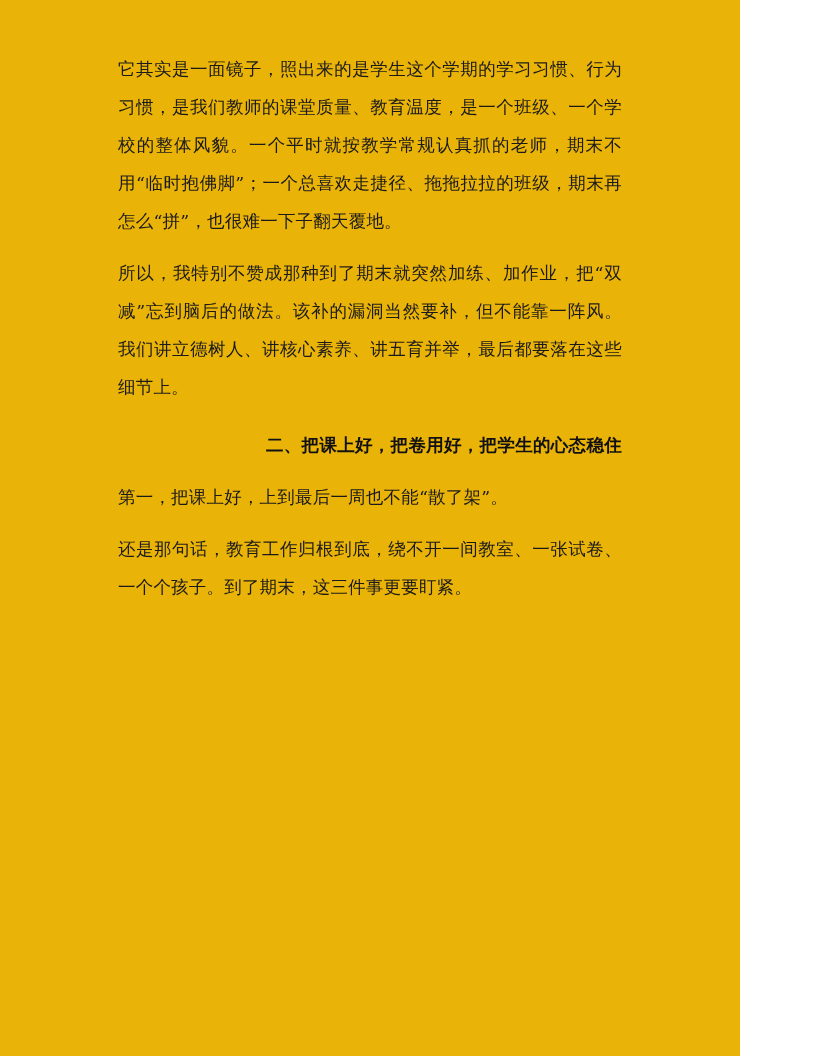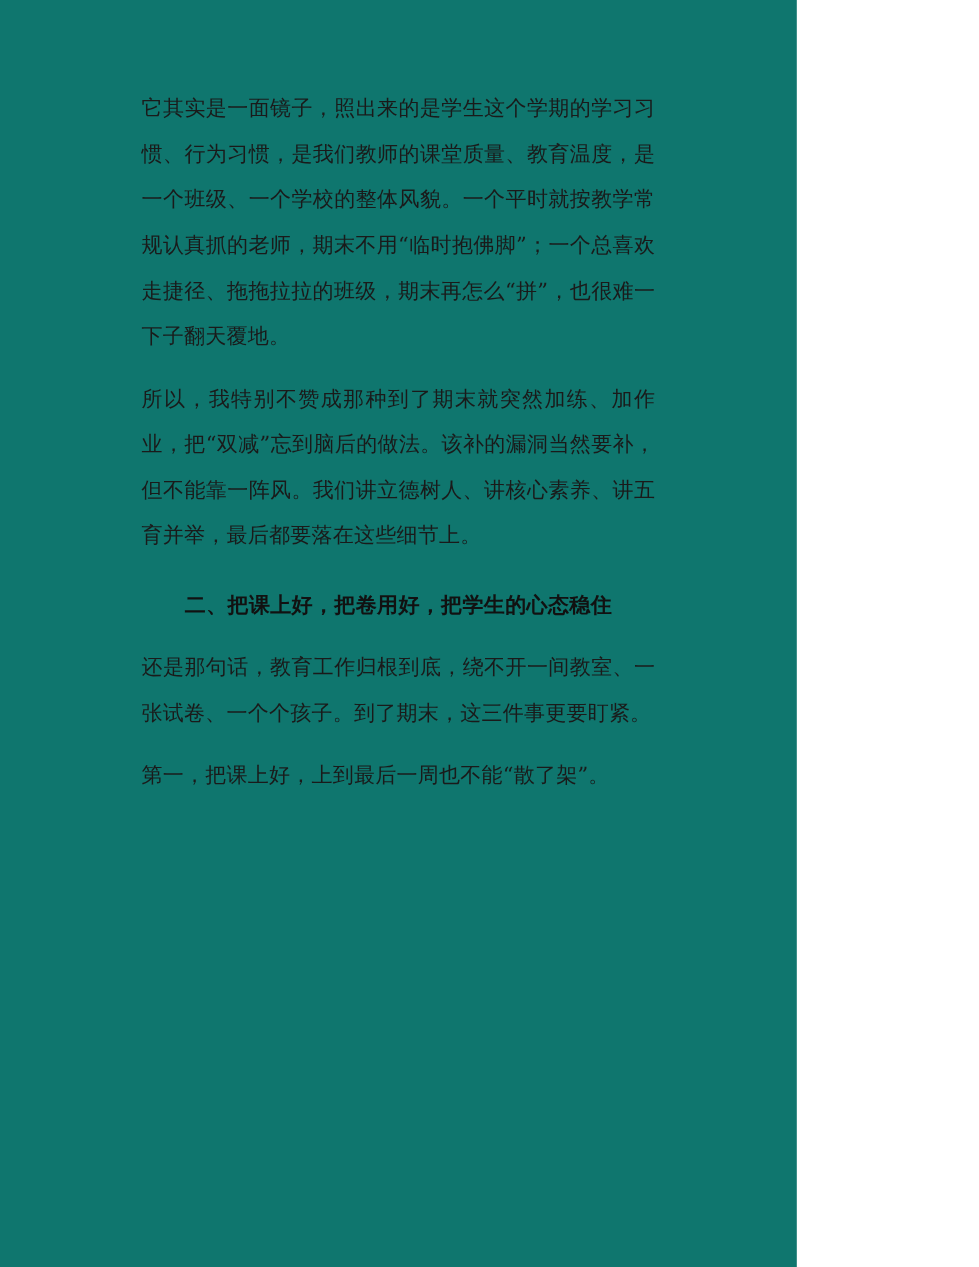--- a/index.html
+++ b/index.html
@@ -10,59 +10,59 @@
   body {
     width: 816px;
     height: 1056px;
     font-family: "DejaVu Serif", "Liberation Serif", serif;
     color: #1a1a1a;
     position: relative;
     overflow: hidden;
   }
   .page {
     box-sizing: border-box;
-    width: 664px;
+    width: 740px;
     height: 1056px;
-    padding: 72px 118px 60px 118px;
-    background: #0f766e;
+    padding: 50px 118px 60px 118px;
+    background: #eab308;
   }
   .doc-body {
     width: 100%;
   }
   p.para {
     margin: 0 0 14px 0;
     font-size: 17.5px;
     line-height: 38px;
     text-align: justify;
     text-justify: inter-ideograph;
     letter-spacing: 0.2px;
     color: #1a1a1a;
   }
   h2.heading {
     margin: 22px 0 16px 0;
     font-size: 17.5px;
     line-height: 34px;
     font-weight: bold;
     letter-spacing: 0.3px;
     color: #111111;
-    text-align: center;
+    text-align: right;
   }
 </style>
 </head>
 <body>
 
 <div class="page">
   <div class="doc-body">
 
     <p class="para">它其实是一面镜子，照出来的是学生这个学期的学习习惯、行为习惯，是我们教师的课堂质量、教育温度，是一个班级、一个学校的整体风貌。一个平时就按教学常规认真抓的老师，期末不用“临时抱佛脚”；一个总喜欢走捷径、拖拖拉拉的班级，期末再怎么“拼”，也很难一下子翻天覆地。</p>
 
     <p class="para">所以，我特别不赞成那种到了期末就突然加练、加作业，把“双减”忘到脑后的做法。该补的漏洞当然要补，但不能靠一阵风。我们讲立德树人、讲核心素养、讲五育并举，最后都要落在这些细节上。</p>
 
     <h2 class="heading">二、把课上好，把卷用好，把学生的心态稳住</h2>
 
+    <p class="para">第一，把课上好，上到最后一周也不能“散了架”。</p>
+
     <p class="para">还是那句话，教育工作归根到底，绕不开一间教室、一张试卷、一个个孩子。到了期末，这三件事更要盯紧。</p>
-
-    <p class="para">第一，把课上好，上到最后一周也不能“散了架”。</p>
 
 
 
   </div>
 </div>
 
 </body></html>

